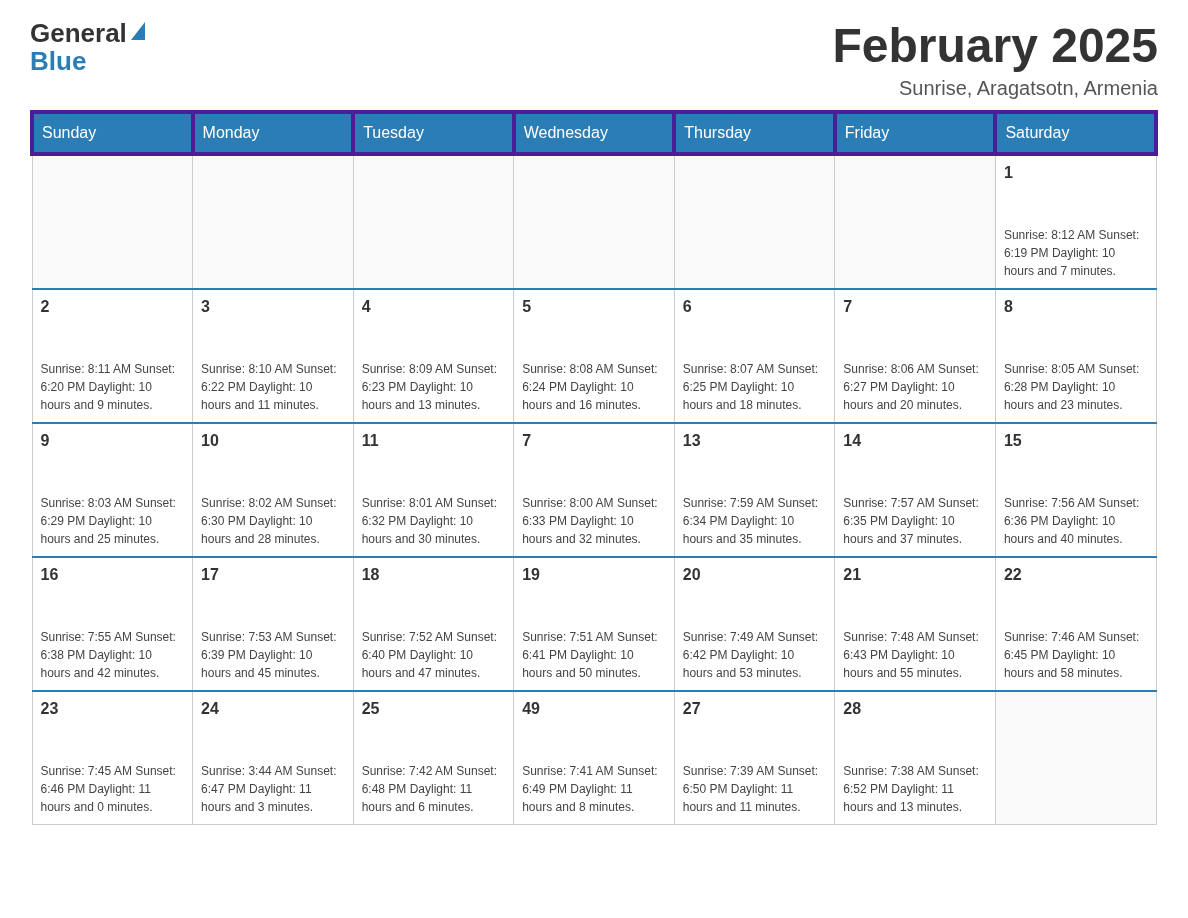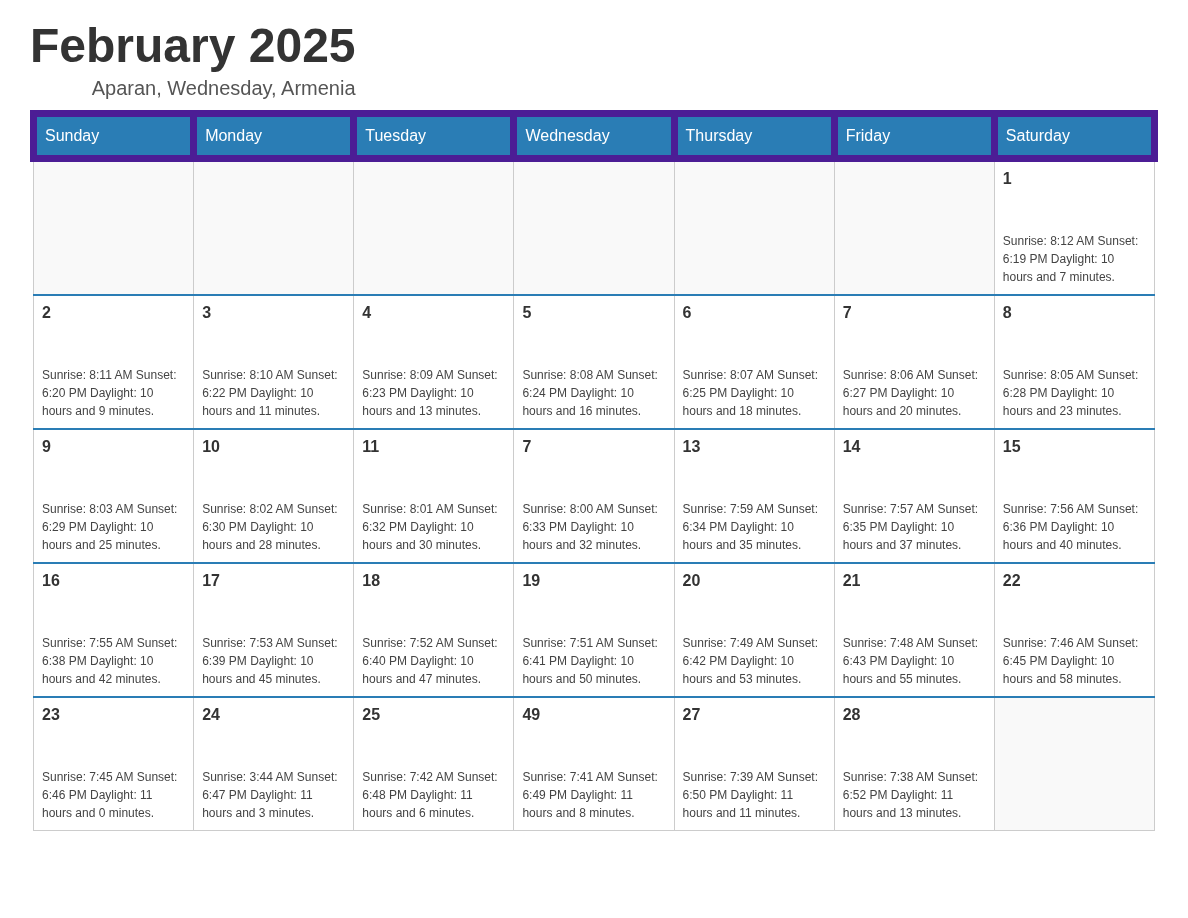--- a/index.html
+++ b/index.html
@@ -41,21 +41,21 @@
       border-collapse: collapse;
       margin-top: 10px;
     }
     .calendar th {
       background-color: #2a7db5;
       color: #fff;
       padding: 10px 8px;
       font-size: 16px;
       font-weight: normal;
       text-align: left;
-      border: 7px solid #4c1d95;
+      border: 4px solid #4c1d95;
     }
     .calendar td {
       border: 1px solid #ccc;
       vertical-align: top;
       padding: 8px;
       width: 14.28%;
       min-height: 110px;
     }
     .calendar tr td {
       border-top: 2px solid #2a7db5;
@@ -100,23 +100,30 @@
       border-width: 0 0 18px 14px;
       border-color: transparent transparent #2a7db5 transparent;
       position: relative;
       top: -2px;
     }
   </style>
 </head>
 <body>
 
 <div class="header">
+  <div class="logo">
+    <div class="logo-line1">
+      <span>General</span>
+        <span class="logo-arrow"></span>
+    </div>
+    <div class="logo-line2">Blue</div>
+  </div>
   <div class="title-section">
     <div class="calendar-title">February 2025</div>
-    <div class="calendar-subtitle">Aparan, Wednesday, Armenia</div>
+    <div class="calendar-subtitle">Sunrise, Aragatsotn, Armenia</div>
   </div>
 </div>
 
 <table class="calendar">
   <thead>
     <tr>
     <th>Sunday</th>
         <th>Monday</th>
         <th>Tuesday</th>
         <th>Wednesday</th>

